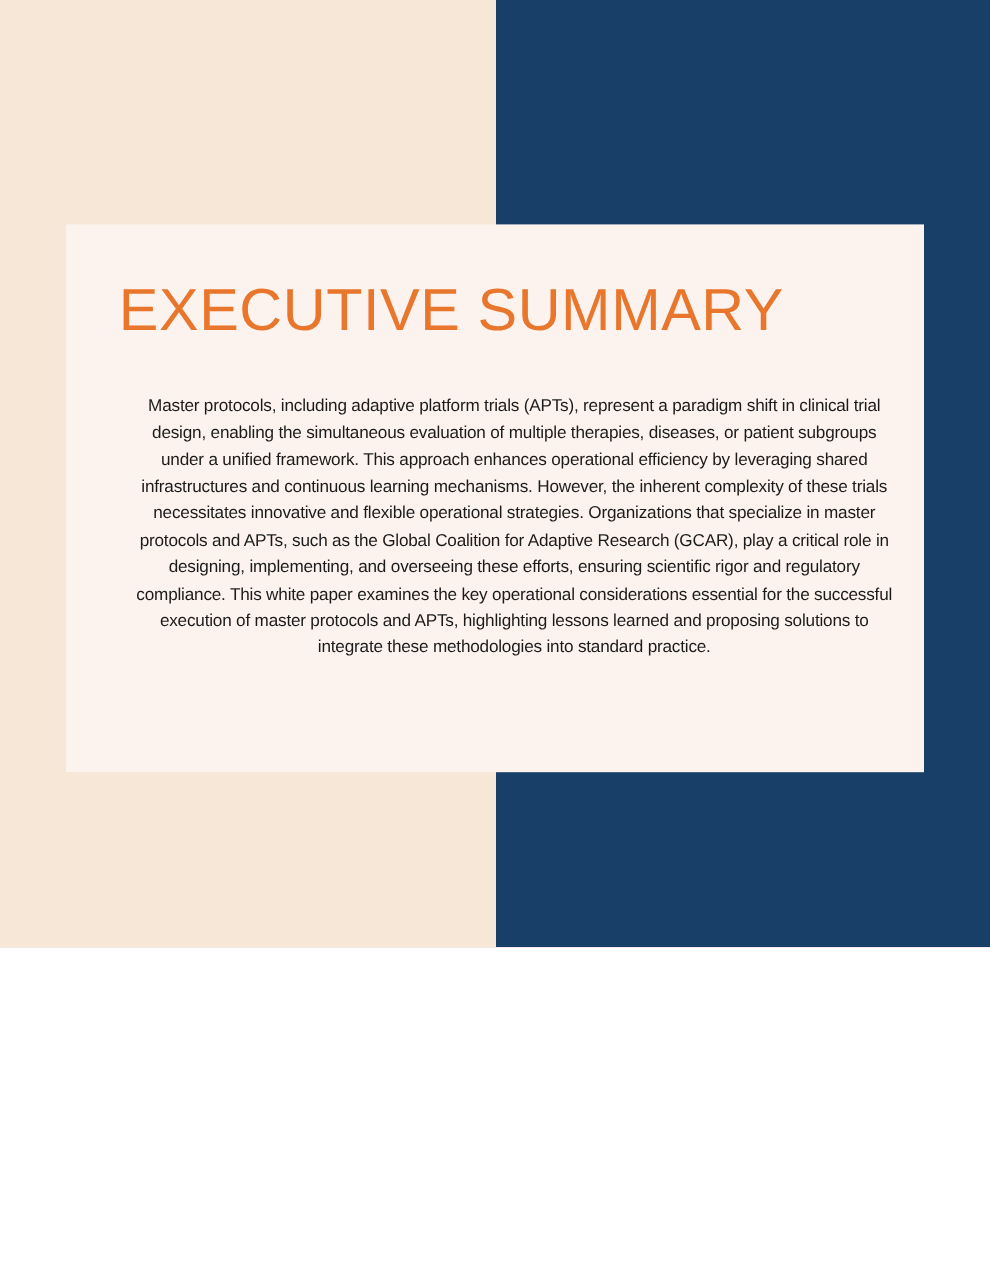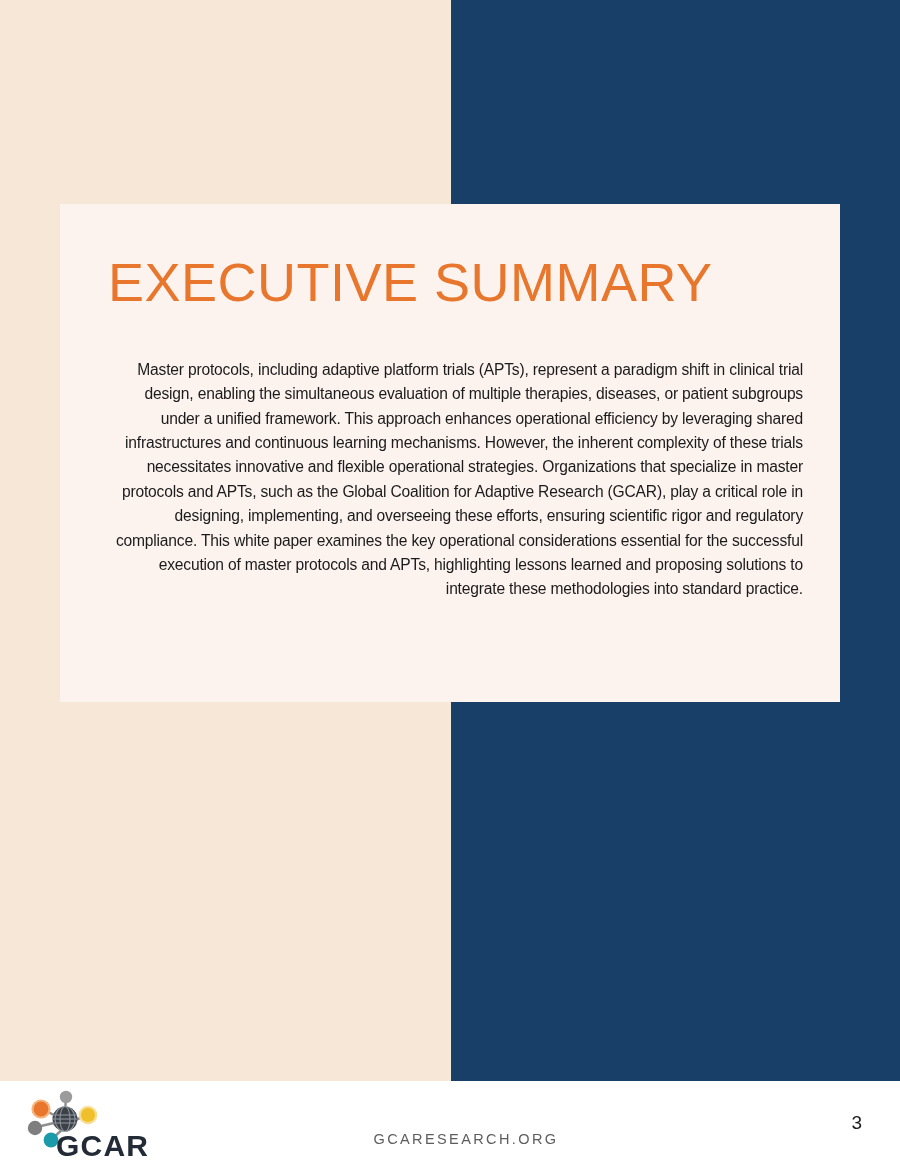--- a/index.html
+++ b/index.html
@@ -11,21 +11,21 @@
     width: 900px;
     height: 1165px;
     background: #ffffff;
     font-family: "Liberation Sans", sans-serif;
     overflow: hidden;
   }
 
   .page {
     position: relative;
     width: 900px;
-    height: 1165px;
+    height: 861px;
     background: #7f1d1d;
     overflow: hidden;
   }
 
   
   .bg-band {
     position: absolute;
     left: 0;
     top: 0;
     width: 900px;
@@ -70,29 +70,29 @@
     font-family: "Liberation Sans", sans-serif;
     font-size: 54px;
     font-weight: 400;
     letter-spacing: 0.5px;
     line-height: 1.05;
     color: #E8762C;
     white-space: nowrap;
   }
 
   .body-copy {
-    margin: 0;
+    margin: 12px;
     margin-top: 47px;
     width: 695px;
     font-family: "Liberation Sans", sans-serif;
     font-size: 15.6px;
     font-weight: 400;
     line-height: 24.4px;
     color: #1B1B1B;
-    text-align: right;
+    text-align: center;
     letter-spacing: -0.18px;
   }
 
   
   .footer {
     position: absolute;
     left: 0;
     top: 1081px;
     width: 900px;
     height: 84px;

